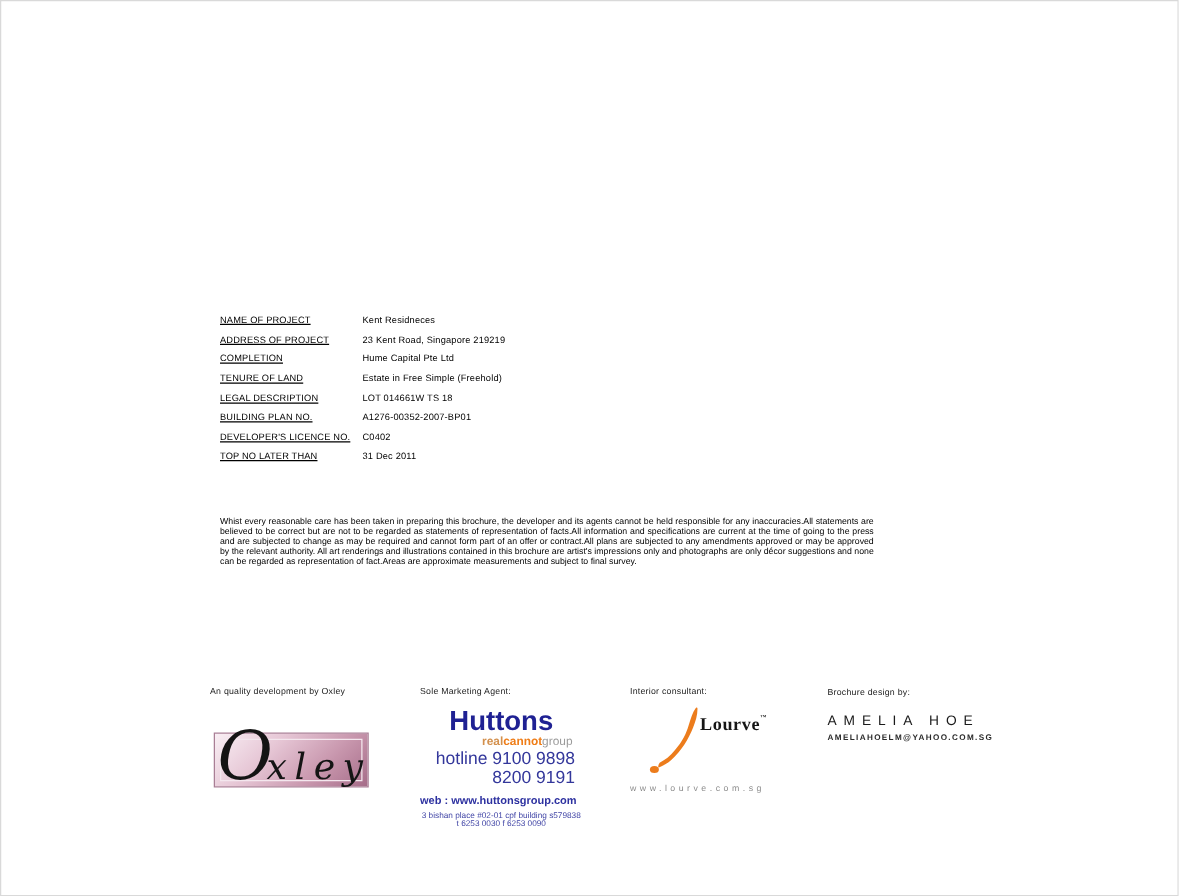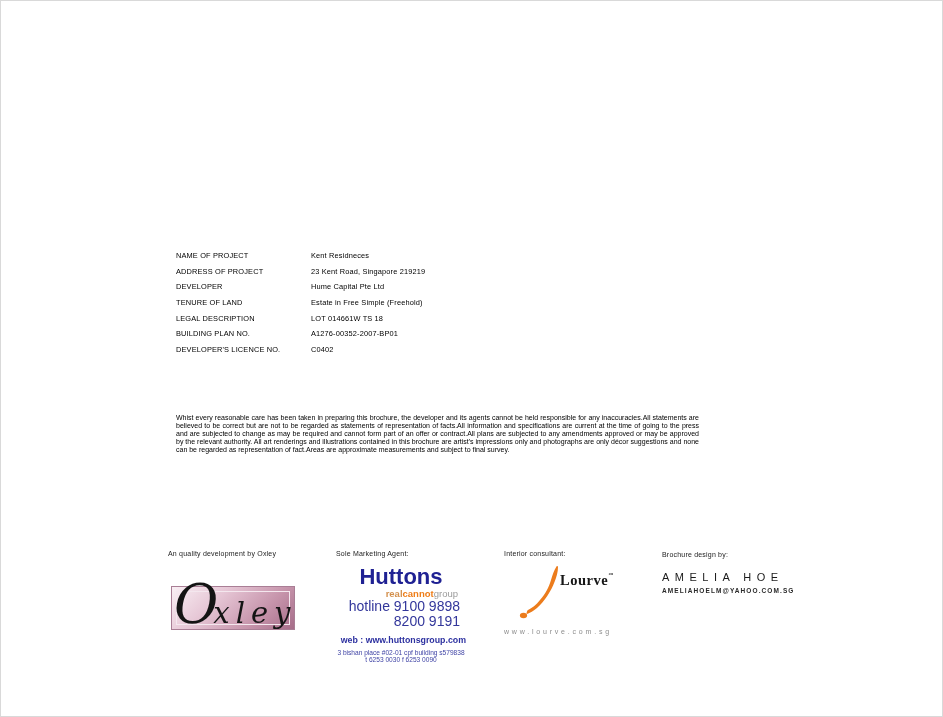--- a/index.html
+++ b/index.html
@@ -9,21 +9,21 @@
     box-sizing:border-box;
     background:#ffffff;
     border:1px solid #d9d9d9;
     font-family:"Liberation Sans", sans-serif;
     overflow:hidden;
     color:#111;
   }
   
   .project-table{position:absolute;left:175px;top:247px;}
   .p-row{display:flex;height:15.6px;align-items:center;}
-  .p-label{width:135px;font-size:7.4px;color:#000;letter-spacing:.15px;}
+  .p-label{width:114px;font-size:7.4px;color:#000;letter-spacing:.15px;text-decoration:underline;}
   .p-value{font-size:7.4px;color:#000;letter-spacing:.15px;}
   
   .disclaimer{
     position:absolute;left:175px;top:413px;width:523px;
     font-size:7px;line-height:7.9px;text-align:justify;color:#000;
   }
   
   .foot-header{font-size:7px;color:#222;letter-spacing:.2px;}
   
   .oxley-col{position:absolute;left:167px;top:549px;width:130px;}
@@ -36,21 +36,21 @@
   .oxley-script .big-o{font-size:54px;}
   .oxley-script .rest{font-size:29px;letter-spacing:6px;margin-left:-5px;margin-top:40px;}
   
   .hut-col{position:absolute;left:335px;top:549px;width:130px;}
   .hut-brand{margin-top:7px;text-align:center;font-size:22px;font-weight:bold;color:#1f2193;}
   .hut-sub{text-align:right;padding-right:8px;font-size:9.5px;margin-top:-2px;font-weight:bold;}
   .hut-sub .s-real{color:#d3904d;}
   .hut-sub .s-estate{color:#ef7d17;}
   .hut-sub .s-group{color:#9b9b9b;font-weight:normal;margin-top:40px;}
   .hut-hotline{margin-top:0;font-size:14px;color:#33379b;text-align:right;padding-right:6px;line-height:15px;}
-  .hut-web{margin-top:6px;font-size:8.8px;font-weight:bold;color:#2d31a0;text-align:right;}
+  .hut-web{margin-top:6px;font-size:8.8px;font-weight:bold;color:#2d31a0;text-align:left;}
   .hut-addr{margin-top:4px;font-size:6.6px;color:#4145a6;text-align:center;}
   .hut-phones{font-size:6.6px;color:#4145a6;text-align:center;}
   
   .lourve-col{position:absolute;left:503px;top:549px;width:125px;}
   .lourve-logo{position:relative;height:62px;margin-top:3px;}
   .lourve-swoosh{position:absolute;left:14px;top:4px;}
   .lourve-brand{position:absolute;left:56px;top:12px;
     font-family:"Liberation Serif", serif;font-weight:bold;font-size:14.5px;color:#161616;letter-spacing:.5px;}
   .lourve-brand sup{font-size:5px;vertical-align:top;}
   .lourve-web{margin-top:6px;font-size:7px;letter-spacing:2.8px;color:#8c8c8c;}
@@ -67,38 +67,42 @@
   <div class="project-table">
     <div class="p-row">
       <div class="p-label">NAME OF PROJECT</div>
       <div class="p-value">Kent Residneces</div>
     </div>
     <div class="p-row">
       <div class="p-label">ADDRESS OF PROJECT</div>
       <div class="p-value">23 Kent Road, Singapore 219219</div>
     </div>
     <div class="p-row">
-      <div class="p-label">DEVELOPER</div>
+      <div class="p-label">COMPLETION</div>
       <div class="p-value">Hume Capital Pte Ltd</div>
     </div>
     <div class="p-row">
       <div class="p-label">TENURE OF LAND</div>
       <div class="p-value">Estate in Free Simple (Freehold)</div>
     </div>
     <div class="p-row">
       <div class="p-label">LEGAL DESCRIPTION</div>
       <div class="p-value">LOT 014661W TS 18</div>
     </div>
     <div class="p-row">
       <div class="p-label">BUILDING PLAN NO.</div>
       <div class="p-value">A1276-00352-2007-BP01</div>
     </div>
     <div class="p-row">
       <div class="p-label">DEVELOPER'S LICENCE NO.</div>
       <div class="p-value">C0402</div>
+    </div>
+    <div class="p-row">
+      <div class="p-label">TOP NO LATER THAN</div>
+      <div class="p-value">31 Dec 2011</div>
     </div>
   </div>
 
   <div class="disclaimer">Whist every reasonable care has been taken in preparing this brochure, the developer and its agents cannot be held responsible for any inaccuracies.All statements are believed to be correct but are not to be regarded as statements of representation of facts.All information and specifications are current at the time of going to the press and are subjected to change as may be required and cannot form part of an offer or contract.All plans are subjected to any amendments approved or may be approved by the relevant authority. All art renderings and illustrations contained in this brochure are artist's impressions only and photographs are only décor suggestions and none can be regarded as representation of fact.Areas are approximate measurements and subject to final survey.</div>
 
   <div class="oxley-col">
     <div class="foot-header">An quality development by Oxley</div>
     <div class="oxley-logo">
       <div class="oxley-inner"></div>
     </div>

